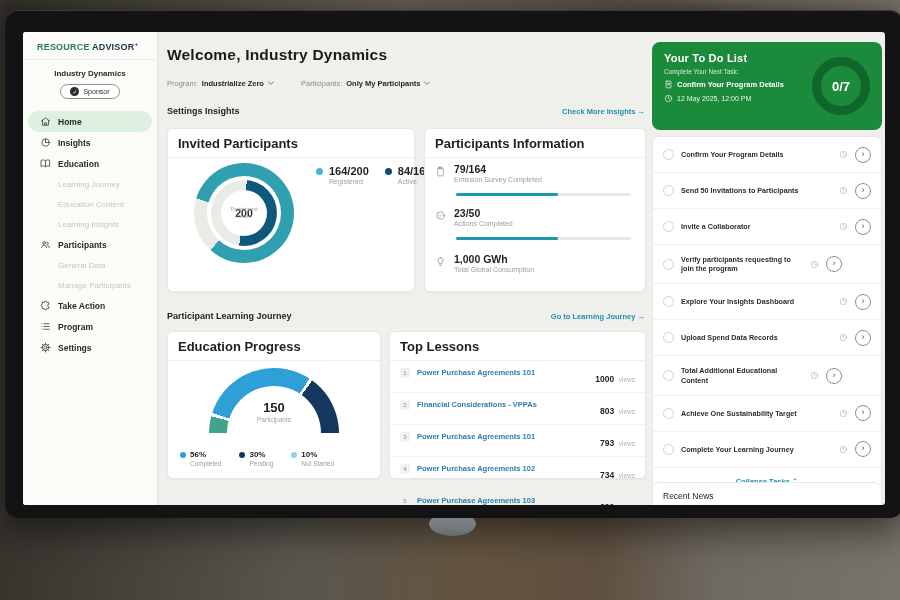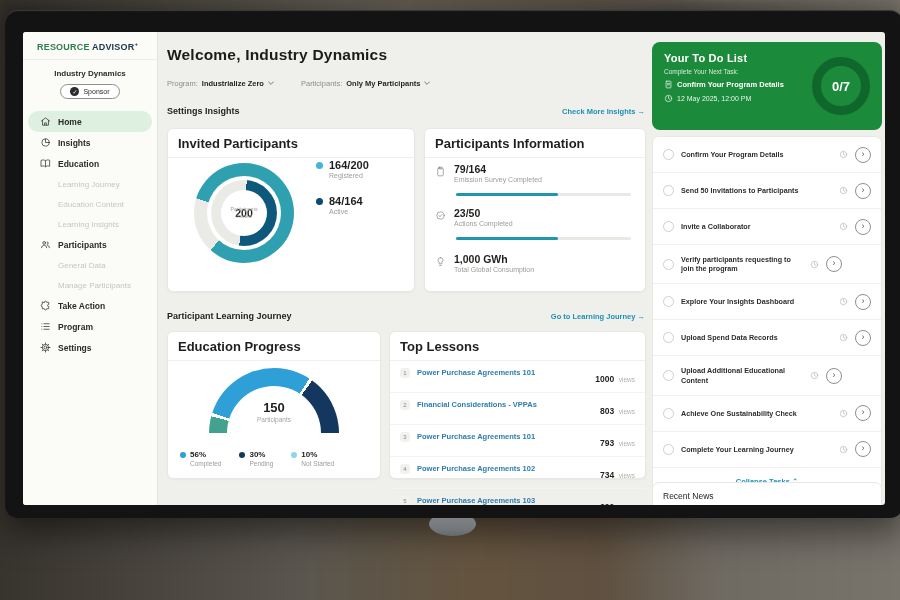--- a/index.html
+++ b/index.html
@@ -42,21 +42,21 @@
   .card-title{padding:7px 10px 6px;font-size:13px;font-weight:bold;color:#1f1f1d;border-bottom:1px solid #efefec}
   
   .donut-wrap{position:absolute;left:26px;top:34px;width:100px;height:100px}
   .donut,.donut div{position:absolute;border-radius:50%}
   .donut{inset:0}
   .donut .gap1{inset:13px;background:#fff}
   .donut .ring2{inset:17px}
   .donut .hole{inset:27px;background:#fff;display:flex;flex-direction:column;align-items:center;justify-content:center}
   .donut .hole .v{font-size:10.5px;font-weight:bold;color:#1f1f1d}
   .donut .hole .l{font-size:5.2px;color:#a3a3a0;text-align:center;line-height:1.3}
-  .dn-legend{position:absolute;left:148px;top:30px;display:flex;flex-direction:column;gap:16px}
+  .dn-legend{position:absolute;left:148px;top:36px;display:flex;gap:16px}
   .dn-item{display:flex;gap:6px;align-items:flex-start}
   .dn-item .dot{width:7px;height:7px;border-radius:50%;margin-top:3px;flex:none}
   .dn-item .v{font-size:11px;font-weight:bold;color:#1f1f1d}
   .dn-item .l{font-size:7px;color:#9c9c98;margin-top:1px}
   
   .stat{position:absolute;left:10px;right:12px;display:flex;gap:8px}
   .stat svg{width:11px;height:11px;stroke:#8a8a86;fill:none;stroke-width:1.6;stroke-linecap:round;stroke-linejoin:round;flex:none;margin-top:3px}
   .stat .v{font-size:10.5px;font-weight:bold;color:#1f1f1d}
   .stat .l{font-size:7px;color:#9c9c98;margin-top:1px}
   .pbar{position:absolute;left:31px;right:14px;height:3px;border-radius:2px;background:#e8e8e4}
@@ -410,30 +410,30 @@
         <span class="cb"></span>
         <span class="t">Upload Spend Data Records</span>
         <svg class="clk" viewBox="0 0 24 24">
               <circle cx="12" cy="12" r="8.5"></circle>
               <path d="M12 7v5l3.3 2"></path>
             </svg>
         <span class="go">›</span>
       </div>
       <div class="task">
         <span class="cb"></span>
-        <span class="t" style="max-width:122px">Upload Additional Educational Content</span>
-        <svg class="clk" viewBox="0 0 24 24">
-              <circle cx="12" cy="12" r="8.5"></circle>
-              <path d="M12 7v5l3.3 2"></path>
-            </svg>
-        <span class="go">›</span>
-      </div>
-      <div class="task">
-        <span class="cb"></span>
-        <span class="t">Achieve One Sustainability Check</span>
+        <span class="t" style="max-width:122px">Total Additional Educational Content</span>
+        <svg class="clk" viewBox="0 0 24 24">
+              <circle cx="12" cy="12" r="8.5"></circle>
+              <path d="M12 7v5l3.3 2"></path>
+            </svg>
+        <span class="go">›</span>
+      </div>
+      <div class="task">
+        <span class="cb"></span>
+        <span class="t">Achieve One Sustainability Target</span>
         <svg class="clk" viewBox="0 0 24 24">
               <circle cx="12" cy="12" r="8.5"></circle>
               <path d="M12 7v5l3.3 2"></path>
             </svg>
         <span class="go">›</span>
       </div>
       <div class="task">
         <span class="cb"></span>
         <span class="t">Complete Your Learning Journey</span>
         <svg class="clk" viewBox="0 0 24 24">

